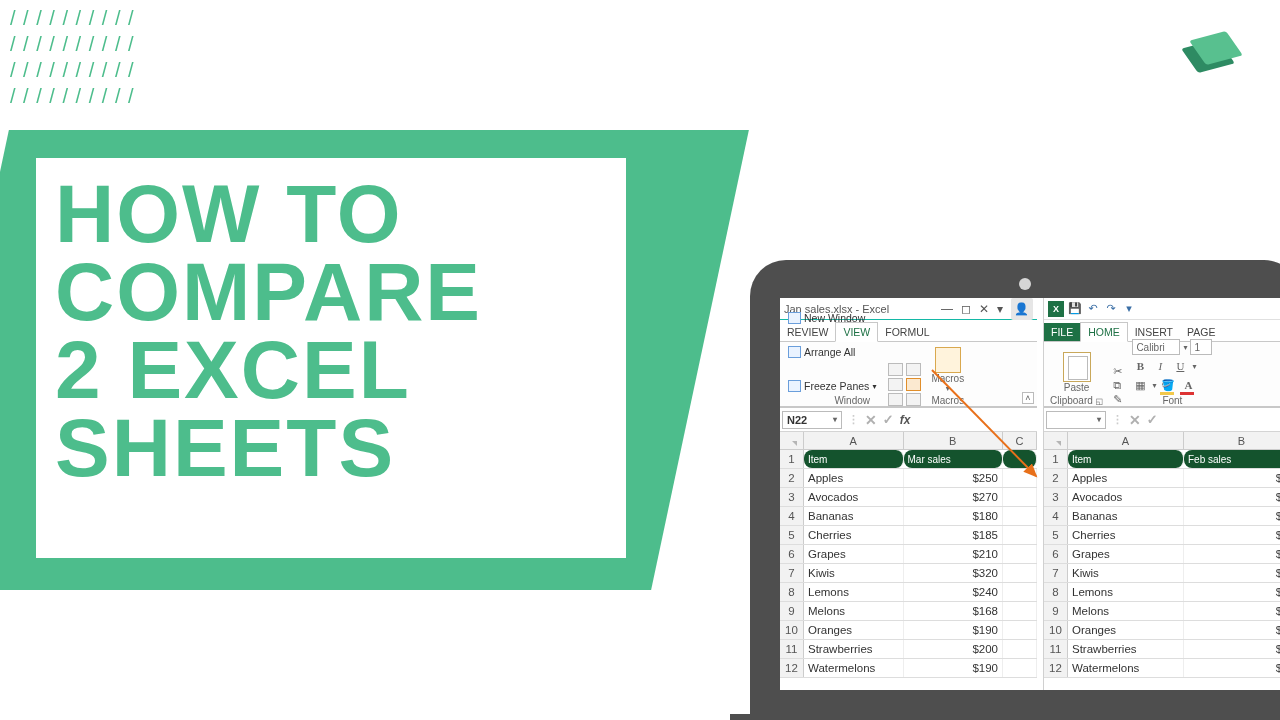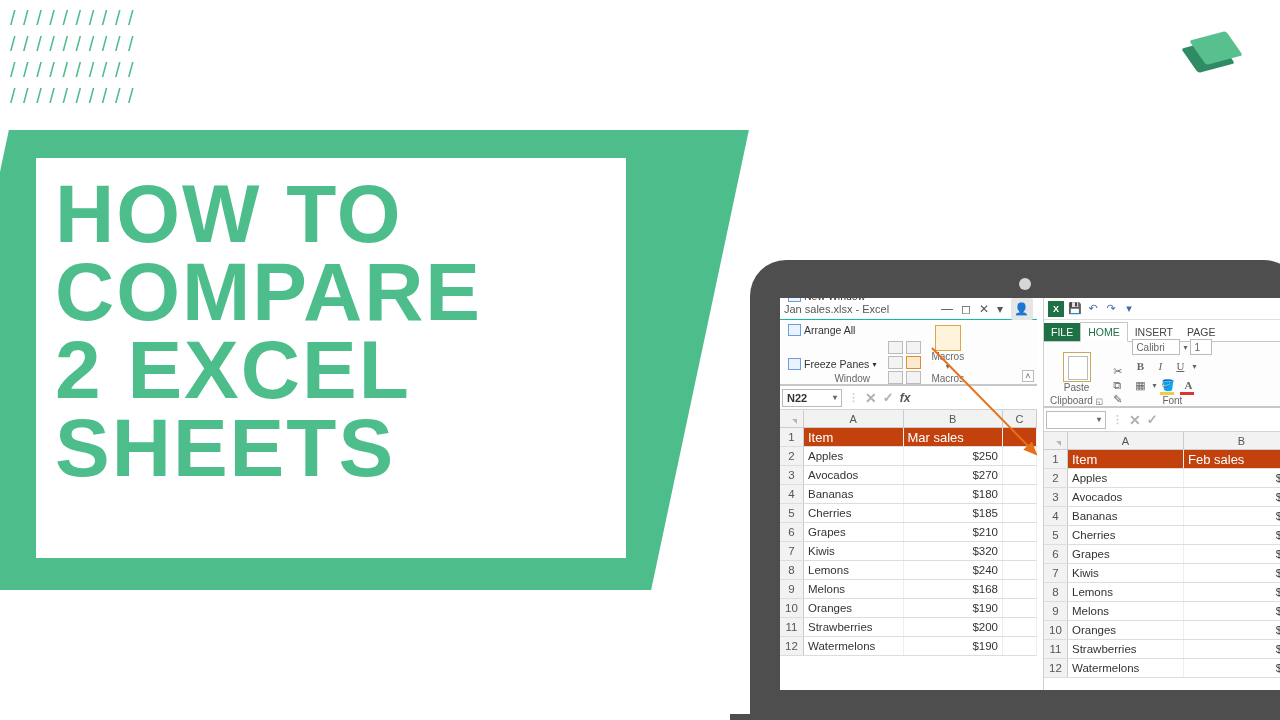--- a/index.html
+++ b/index.html
@@ -203,21 +203,21 @@
     font-size:11px;
   }
   .gh-corner { width:24px; border-right:1px solid #ccc; background:#f2f2f2; display:flex; align-items:center; justify-content:center;}
   .gh-corner::after { content:""; width:0; height:0; border-left:5px solid transparent; border-top:5px solid #b5b5b5; position:relative; left:3px; top:3px;}
   .gh { flex:1; text-align:center; border-right:1px solid #ccc; color:#555; line-height:18px; min-width:0;}
   .grid-body { overflow:hidden;}
   .grow { display:flex; height:19px; border-bottom:1px solid #ddd; font-size:11.5px;}
   .grow .rn { width:24px; text-align:center; background:#f2f2f2; border-right:1px solid #ccc; color:#555; line-height:19px;}
   .grow .cell { flex:1; border-right:1px solid #eee; padding:0 4px; line-height:19px; white-space:nowrap; overflow:hidden; min-width:0;}
   .grow .cell.r { text-align:right;}
-  .grow.hdr .cell { background:#c2410c; color:#fff; font-size:13px;}
+  .grow.hdr .cell { background:#14532d; color:#fff; font-size:10px;border-radius:8px;}
   
   .arrow {
     position:absolute;
     pointer-events:none;
   }
   .collapse {
     position:absolute; right:3px; bottom:2px;
     width:12px; height:12px;
     border:1px solid #bbb;
     font-size:9px; line-height:10px; text-align:center; color:#666;
@@ -275,20 +275,25 @@
     <div class="excel-win">
       <div class="titlebar">
         <span class="t">Jan sales.xlsx - Excel</span>
         <div class="win-ctrls">
           <span>—</span>
           <span>◻</span>
           <span>✕</span>
           <span>▾</span>
           <span class="user-ic">👤</span>
         </div>
+      </div>
+      <div class="tabs">
+        <div class="tab">REVIEW</div>
+        <div class="tab active">VIEW</div>
+        <div class="tab">FORMUL</div>
       </div>
       <div class="ribbon">
         <div class="rgroup" style="align-items:flex-start;">
           <div class="btnrow">
             <div class="rbtn">
                 <span class="ic"></span>
                 <span>New Window</span>
               </div>
             <div class="rbtn">
                 <span class="ic"></span>

